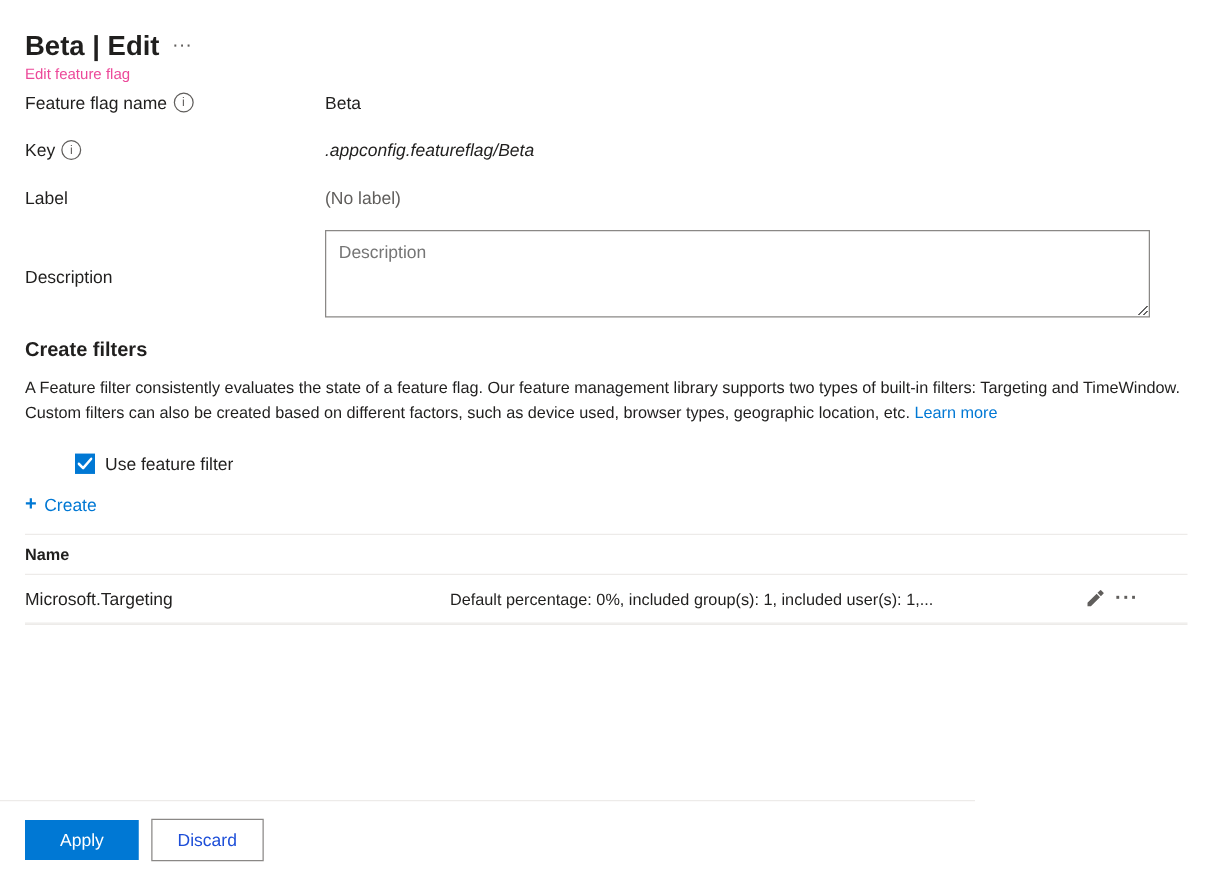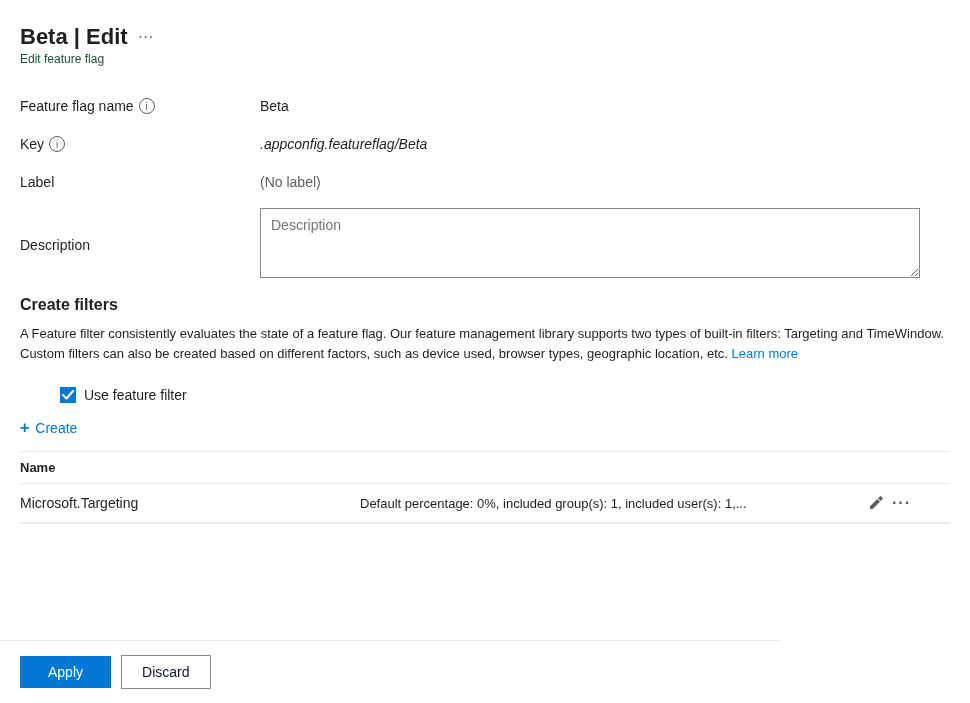--- a/index.html
+++ b/index.html
@@ -22,23 +22,23 @@
       gap: 10px;
     }
     .page-title .ellipsis {
       font-size: 16px;
       color: #605e5c;
       cursor: pointer;
       font-weight: 400;
     }
     .subtitle {
       font-size: 12px;
-      color: #14532d;
+      color: #ec4899;
       margin-top: 2px;
-      margin-bottom: 28px;
+      margin-bottom: 4px;
     }
 
     .form-row {
       display: flex;
       align-items: center;
       margin-bottom: 18px;
     }
     .form-label {
       width: 240px;
       min-width: 240px;
@@ -216,21 +216,21 @@
       border: none;
       padding: 8px 28px;
       font-size: 14px;
       font-family: inherit;
       cursor: pointer;
       font-weight: 400;
     }
 
     .btn-discard {
       background: #fff;
-      color: #0f172a;
+      color: #1d4ed8;
       border: 1px solid #8a8886;
       padding: 8px 20px;
       font-size: 14px;
       font-family: inherit;
       cursor: pointer;
     }
 
     .params-text {
       overflow: hidden;
       text-overflow: ellipsis;

